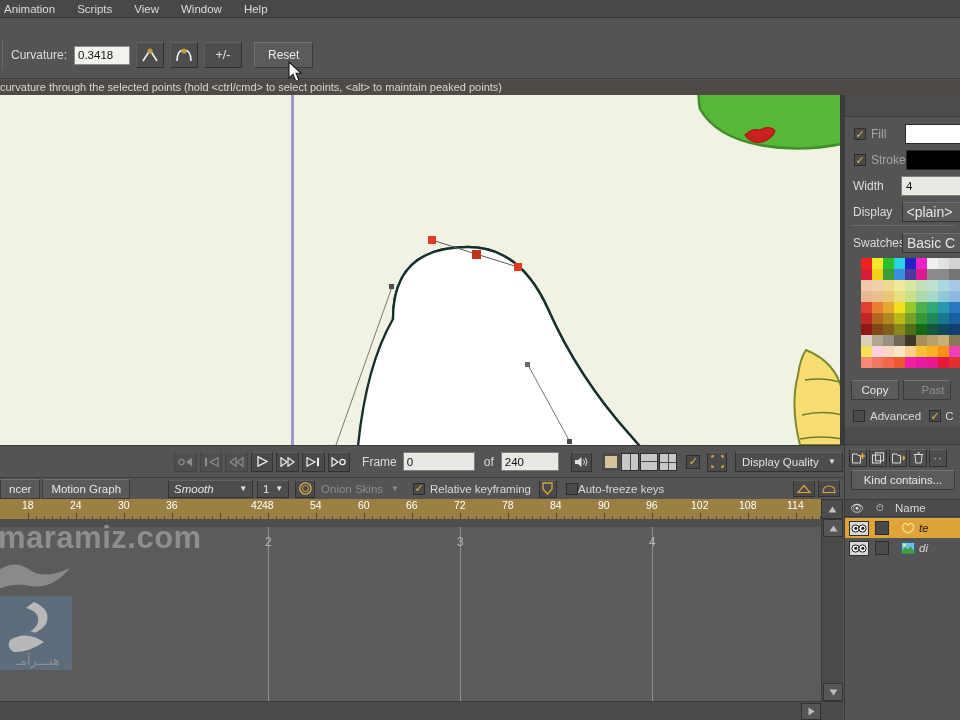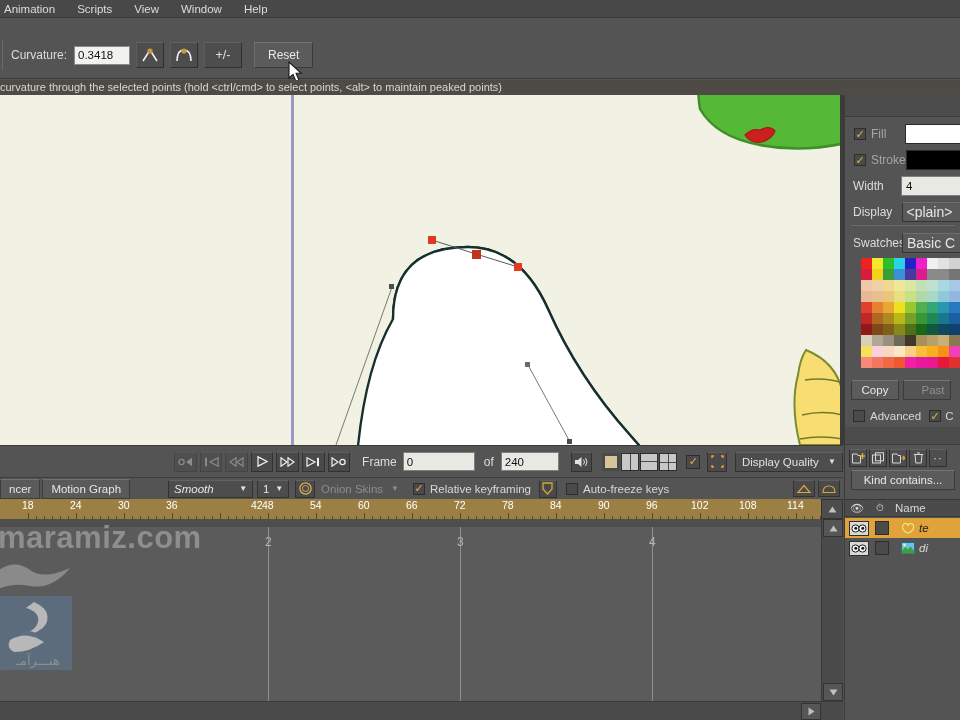--- a/index.html
+++ b/index.html
@@ -451,21 +451,21 @@
     <span class="dimtxt" style="margin-left:6px;font-size:11.5px;">Onion Skins</span>
     <span class="dimtxt" style="margin-left:8px;font-size:8px;">▼</span>
     <div class="chk on" style="margin-left:14px;">✓</div>
     <span style="margin-left:5px;font-size:11.5px;">Relative keyframing</span>
     <div class="pbk" style="margin-left:8px;width:18px;height:18px;">
       <svg width="11" height="13" viewBox="0 0 11 13">
         <path d="M1 1 L10 1 L10 7 L5.5 12 L1 7 Z" fill="none" stroke="#d8a63c" stroke-width="1.3"></path>
       </svg>
     </div>
     <div class="chk" style="margin-left:9px;"></div>
-    <span style="margin-left:5px;font-size:11.5px;">Auto-freeze keys</span>
+    <span style="font-size:11.5px;">Auto-freeze keys</span>
     <div style="flex:1"></div>
     <div class="pbk" style="width:22px;height:17px;">
       <svg width="16" height="10" viewBox="0 0 16 10">
         <path d="M2 8.5 L8 1.5 L14 8.5 Z" fill="none" stroke="#d8a63c" stroke-width="1.2"></path>
       </svg>
     </div>
     <div class="pbk" style="width:22px;height:17px;margin-right:3px;">
       <svg width="16" height="10" viewBox="0 0 16 10">
         <path d="M2 8.5 Q2 2 8 2 Q14 2 14 8.5 Z" fill="none" stroke="#d8a63c" stroke-width="1.2"></path>
       </svg>

